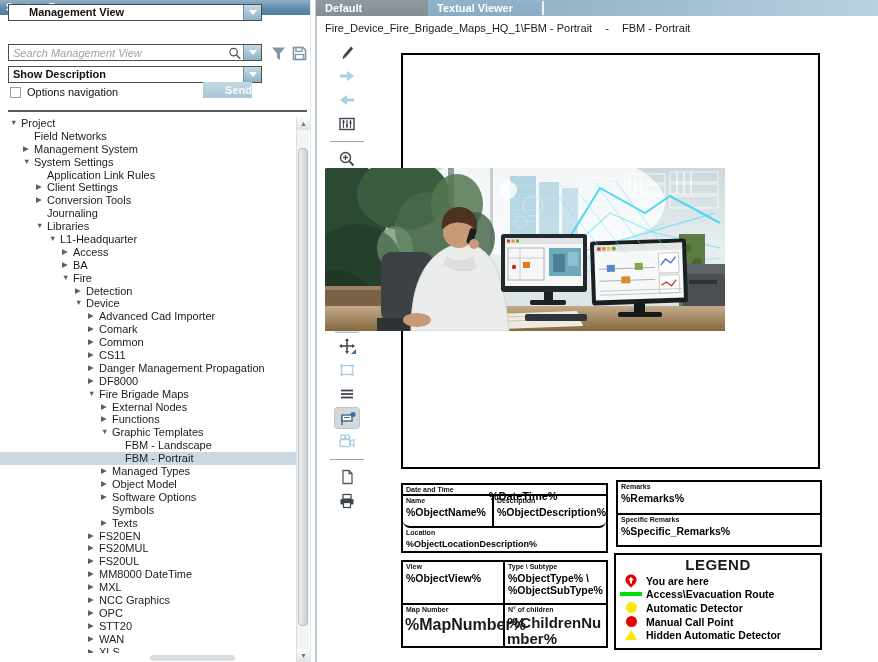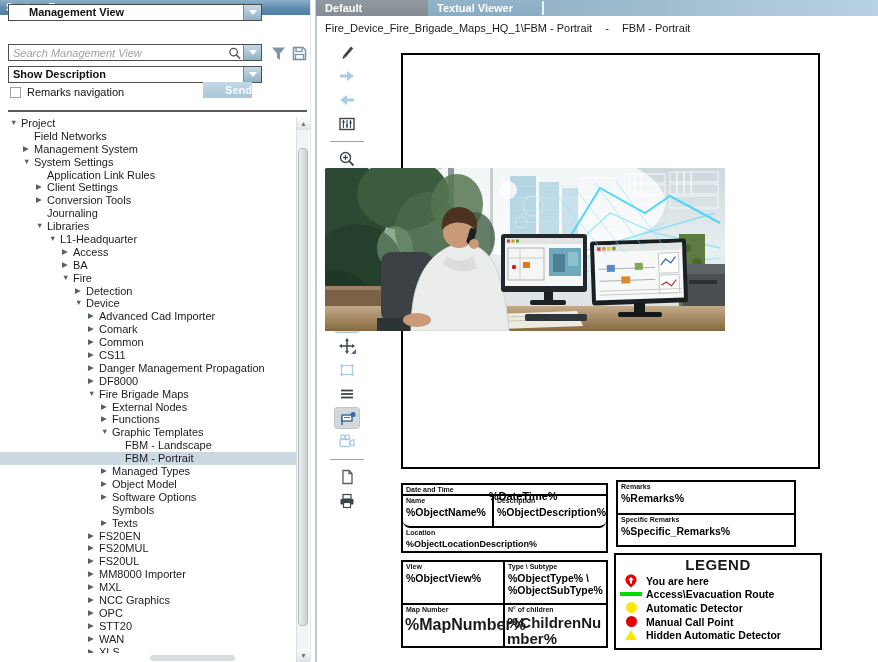--- a/index.html
+++ b/index.html
@@ -64,21 +64,21 @@
   .tool.active2 { background:#d4d8db; outline:1px solid #bfc5c9; }
   .tool-sep { width:34px; height:0; border-top:1px solid #9aa4aa; margin:3px 0 7px 0; }
   .zoom-label { font-size:11px; font-weight:bold; color:#3d454c; margin:1px 0 6px 0; }
   
   .gfx-canvas { position:absolute; left:84px; top:13px; width:419px; height:416px; border:2px solid #000; background:#fff; }
   .photo { position:absolute; left:8px; top:128px; width:400px; height:163px; }
   
   .tpl-box { position:absolute; border:2px solid #000; background:#fff; }
   .b-main1 { left:84px; top:443px; width:207px; height:70px; }
   .b-main2 { left:84px; top:520px; width:207px; height:88px; }
-  .b-remarks { left:299px; top:440px; width:180px; height:67px; }
+  .b-remarks { left:299px; top:440px; width:206px; height:67px; }
   .b-legend { left:297px; top:513px; width:208px; height:97px; }
   .f-label { font-size:7px; font-weight:bold; color:#111; line-height:8px; padding:1px 0 0 3px; }
   .f-value { font-size:10.5px; font-weight:bold; color:#000; padding:1px 0 0 3px; line-height:12px; }
   .row-dt { height:11px; border-bottom:2px solid #000; display:flex; }
   .row-dt .f-value { font-size:11px; padding-top:6px; line-height:10px; margin-left:32px; }
   .row-nd { height:32px; border-bottom:2px solid #000; display:flex;border-radius:7px; }
   .cell-l { width:102px; border-right:2px solid #000; }
   .cell-r { flex:1; }
   .row-loc { height:21px; }
   .row-loc .f-value { font-size:9px; }
@@ -122,21 +122,21 @@
       <rect x="4.5" y="9.5" width="8" height="5" fill="none" stroke="#7e97a7" stroke-width="1.3"></rect>
     </svg>
 
     <div class="combo" style="top:66px;">
       <div class="cv">Show Description</div>
       <div class="arrow-btn"></div>
     </div>
 
     <div class="chk-row">
       <div class="chk"></div>
-      <div class="chk-label">Remarks navigation</div>
+      <div class="chk-label">Options navigation</div>
     </div>
     <div class="send-btn">Send</div>
 
     <div class="lp-divider"></div>
 
     <div class="tree" id="tree">
         <div class="tree-row" style="padding-left: 10px;">
           <span class="tw-arrow">▼</span>
           <span>Project</span>
         </div>
@@ -265,21 +265,21 @@
         <div class="tree-row" style="padding-left: 88px;">
           <span class="tw-arrow">▶</span>
           <span>FS20MUL</span>
         </div>
         <div class="tree-row" style="padding-left: 88px;">
           <span class="tw-arrow">▶</span>
           <span>FS20UL</span>
         </div>
         <div class="tree-row" style="padding-left: 88px;">
           <span class="tw-arrow">▶</span>
-          <span>MM8000 Importer</span>
+          <span>MM8000 DateTime</span>
         </div>
         <div class="tree-row" style="padding-left: 88px;">
           <span class="tw-arrow">▶</span>
           <span>MXL</span>
         </div>
         <div class="tree-row" style="padding-left: 88px;">
           <span class="tw-arrow">▶</span>
           <span>NCC Graphics</span>
         </div>
         <div class="tree-row" style="padding-left: 88px;">

